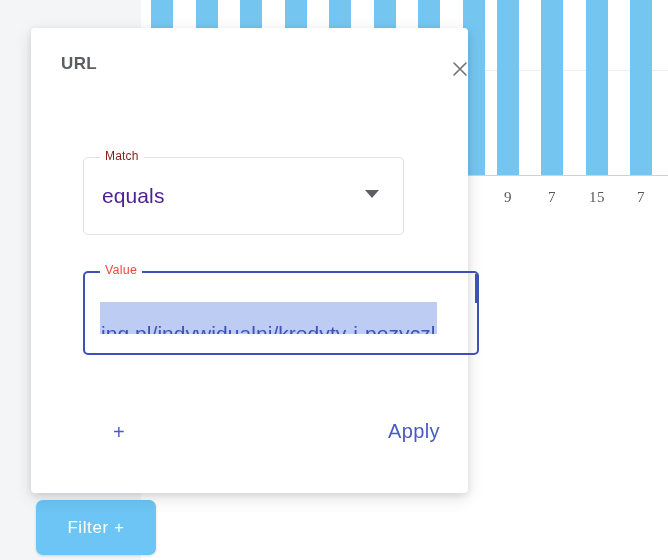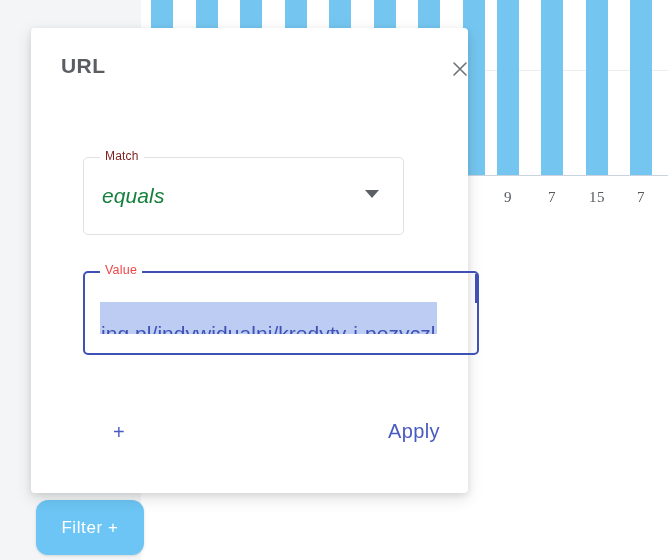--- a/index.html
+++ b/index.html
@@ -80,25 +80,25 @@
     width: 141px;
     height: 560px;
     background: #f4f5f6;
   }
 
   
   #filter-button {
     position: absolute;
     left: 36px;
     top: 500px;
-    width: 108px;
+    width: 120px;
     height: 55px;
     background: #6cc5f4;
     border: none;
-    border-radius: 12px;
+    border-radius: 7px;
     color: #ffffff;
     font-family: "Liberation Sans", sans-serif;
     font-size: 17px;
     letter-spacing: 0.6px;
     text-align: center;
     line-height: 55px;
     box-sizing: border-box;
     cursor: pointer;
     box-shadow: 0 1px 3px rgba(0,0,0,0.14);
   }
@@ -119,21 +119,21 @@
     position: absolute;
     left: 0;
     top: 0;
     width: 437px;
     height: 78px;
   }
   #dialog-title {
     position: absolute;
     left: 30px;
     top: 26px;
-    font-size: 21px;
+    font-size: 17px;
     font-weight: bold;
     color: #5a5e62;
     letter-spacing: 0.4px;
   }
   #dialog-close {
     position: absolute;
     left: 414px;
     top: 26px;
     width: 30px;
     height: 30px;
@@ -162,23 +162,22 @@
     padding: 0 5px;
     font-size: 12px;
     color: #7f1d1d;
     letter-spacing: 0.2px;
   }
   #match-value {
     position: absolute;
     left: 18px;
     top: 26px;
     font-size: 21px;
-    color: #15803d;
+    color: #4c1d95;
     letter-spacing: 0.1px;
-    font-style: italic;
   }
   #match-arrow {
     position: absolute;
     right: 24px;
     top: 32px;
     width: 0;
     height: 0;
     border-left: 7px solid transparent;
     border-right: 7px solid transparent;
     border-top: 8px solid #5b5f63;

